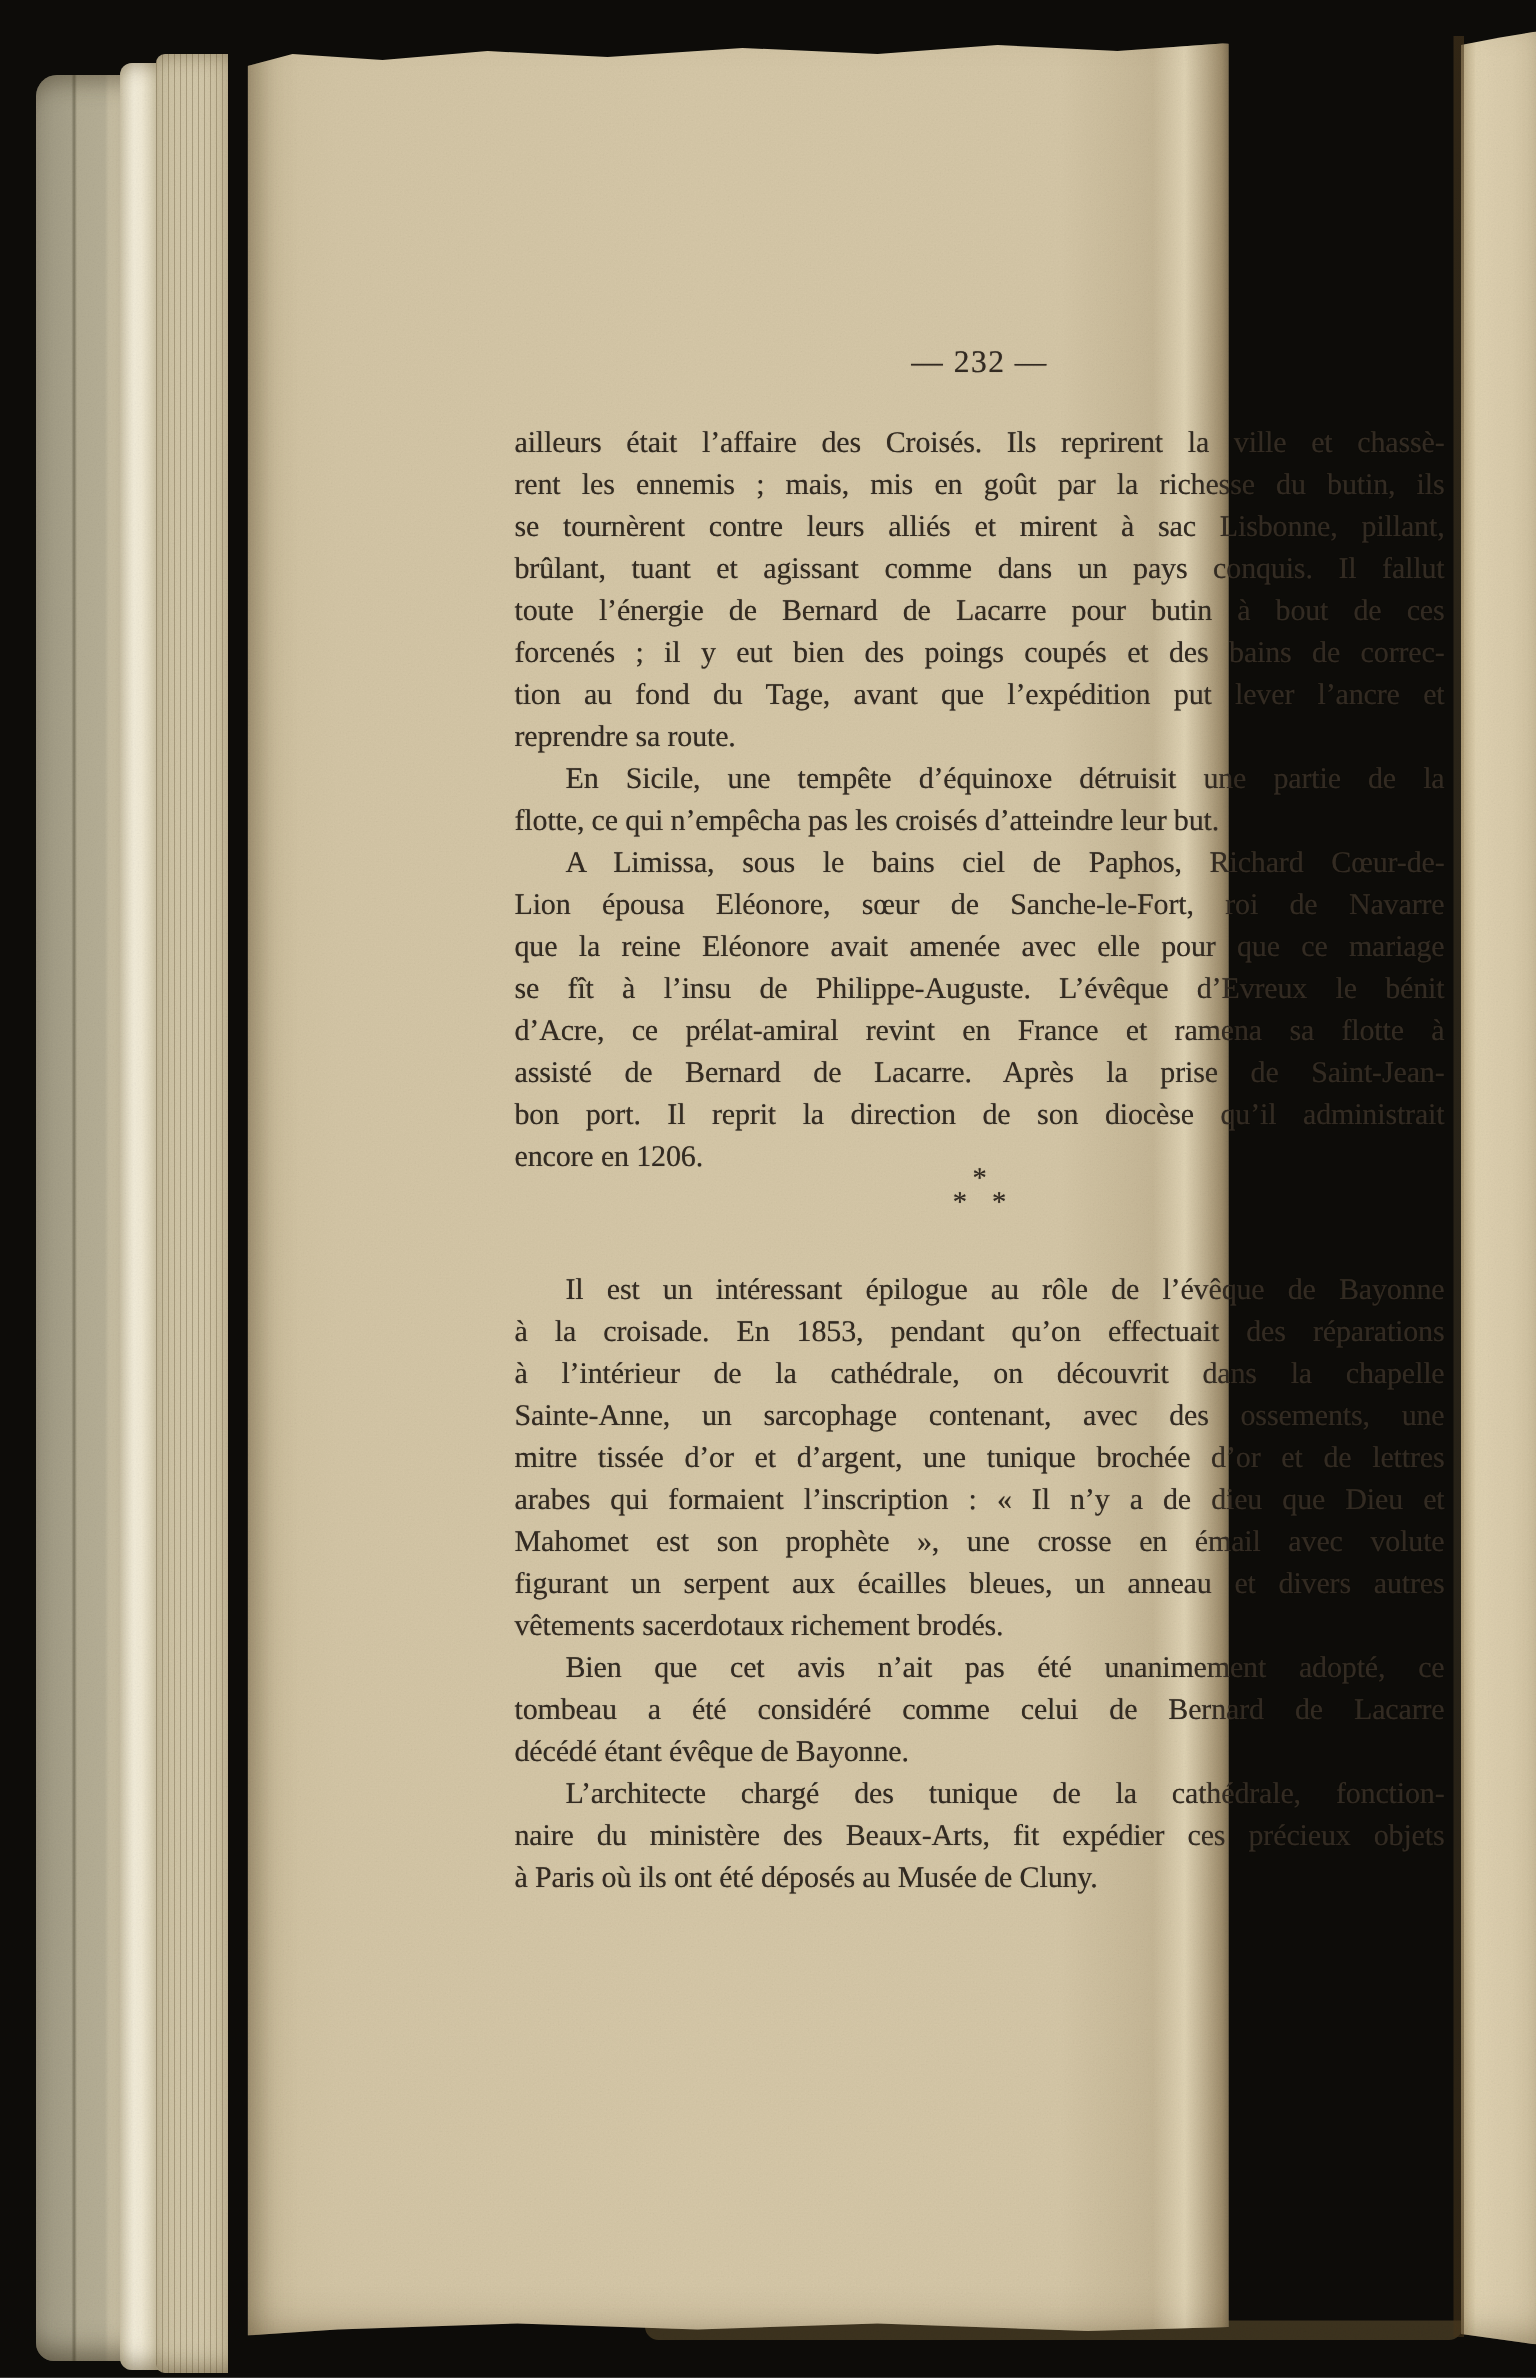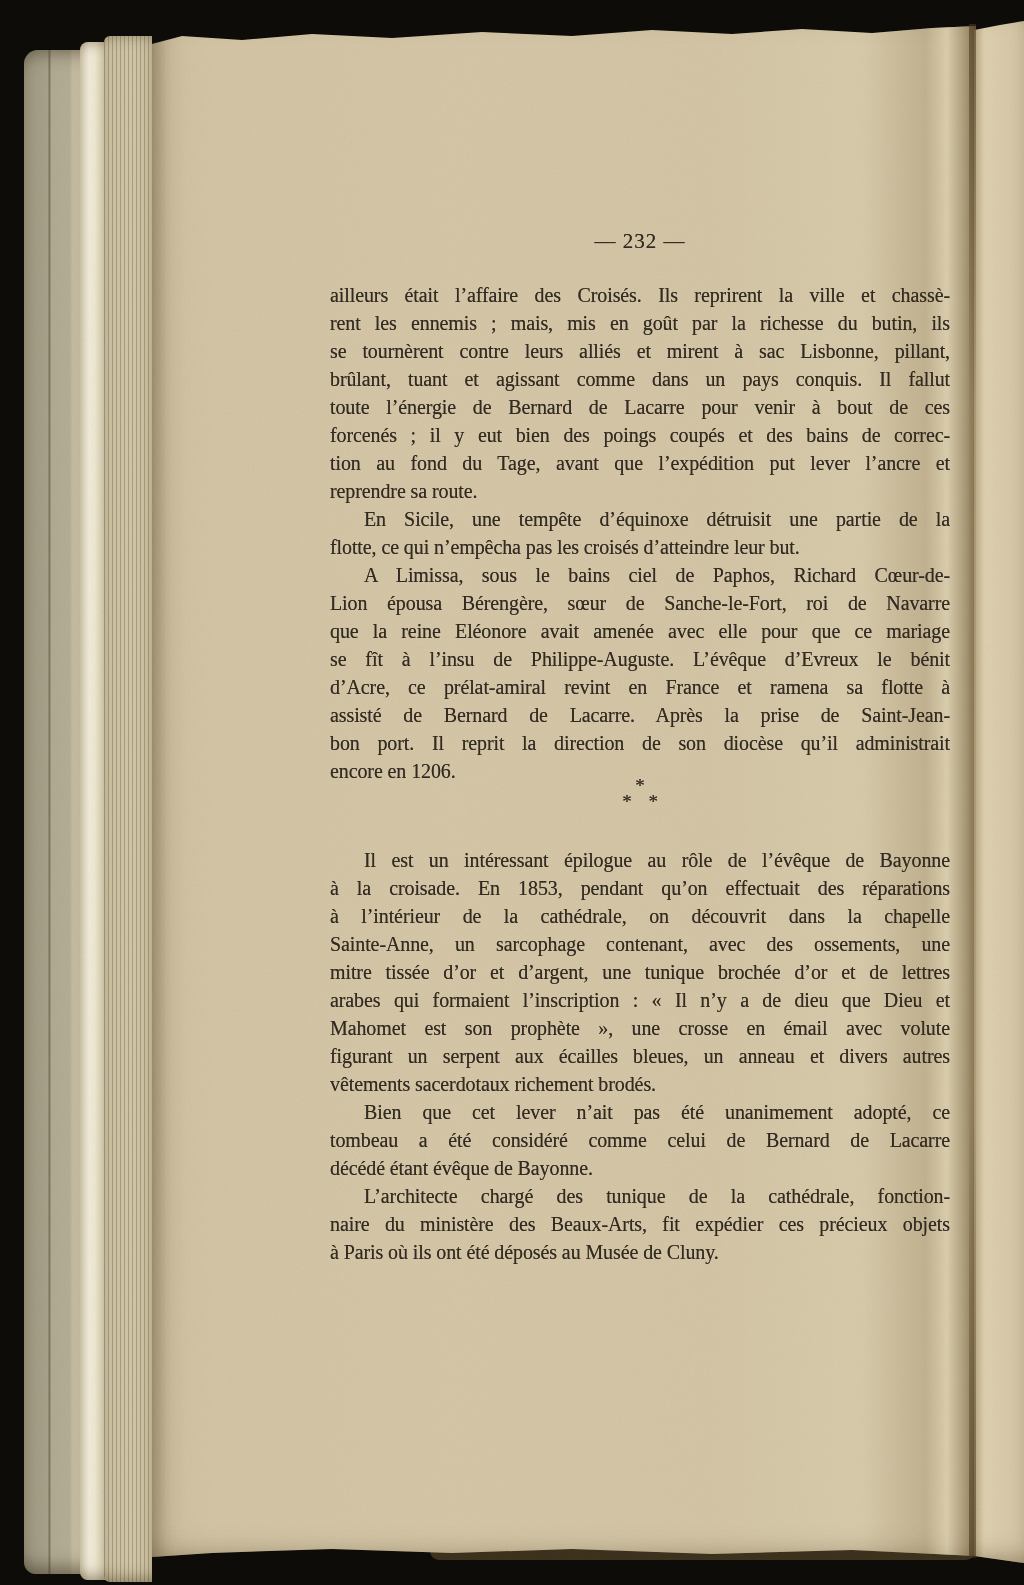--- a/index.html
+++ b/index.html
@@ -35,21 +35,21 @@
     left:104px;top:36px;width:48px;height:1546px;
     background:
       repeating-linear-gradient(90deg, rgba(105,90,60,.38) 0 1px, rgba(0,0,0,0) 1px 4px),
       linear-gradient(90deg,#cbc0a1 0%,#d2c7a9 60%,#c9bd9d 100%);
     border-radius:6px 0 0 6px;
     box-shadow:inset 0 10px 12px -8px rgba(90,75,45,.4), inset 0 -12px 14px -8px rgba(80,65,38,.5);
   }
 
   
   .page{
-    position:absolute;left:152px;top:0;width:824px;height:1562px;z-index:3;
+    position:absolute;left:165px;top:0;width:654px;height:1562px;z-index:3;
     background:linear-gradient(90deg,#c6b896 0px,#cfc1a0 14px,#d3c5a5 60px,#d5c7a7 300px,#d4c6a6 560px,#d8cbab 700px,#d2c4a2 780px,#cdbe9a 824px);
     box-shadow:inset 0 26px 30px -18px rgba(95,78,48,.55), inset 0 -24px 26px -18px rgba(95,78,48,.5),
                inset 20px 0 24px -14px rgba(90,75,48,.45);
     clip-path:polygon(0 44px,30px 36px,90px 40px,160px 34px,240px 38px,330px 32px,420px 36px,500px 30px,580px 34px,650px 29px,720px 33px,780px 28px,824px 26px,
                       824px 1556px,700px 1550px,560px 1554px,420px 1549px,300px 1553px,180px 1549px,60px 1553px,0 1557px);
   }
   .gutter-shade{
     position:absolute;right:0;top:0;bottom:0;width:112px;
     background:linear-gradient(90deg, rgba(0,0,0,0) 0%, rgba(110,88,52,.16) 55%, rgba(233,222,192,.45) 74%, rgba(96,74,40,.45) 96%, rgba(70,52,26,.55) 100%);
   }
@@ -108,32 +108,32 @@
     <div class="gutter-shade"></div>
 
     <div class="page-number">— 232 —</div>
 
     <div class="textcol block1" id="block-0">
         <div class="paragraph">
           <div class="line">ailleurs était l’affaire des Croisés. Ils reprirent la ville et chassè-</div>
           <div class="line">rent les ennemis ; mais, mis en goût par la richesse du butin, ils</div>
           <div class="line">se tournèrent contre leurs alliés et mirent à sac Lisbonne, pillant,</div>
           <div class="line">brûlant, tuant et agissant comme dans un pays conquis. Il fallut</div>
-          <div class="line">toute l’énergie de Bernard de Lacarre pour venir à bout de ces</div>
+          <div class="line">toute l’énergie de Bernard de Lacarre pour butin à bout de ces</div>
           <div class="line">forcenés ; il y eut bien des poings coupés et des bains de correc-</div>
           <div class="line">tion au fond du Tage, avant que l’expédition put lever l’ancre et</div>
           <div class="line last">reprendre sa route.</div>
         </div>
         <div class="paragraph">
           <div class="line first-indent">En Sicile, une tempête d’équinoxe détruisit une partie de la</div>
           <div class="line last">flotte, ce qui n’empêcha pas les croisés d’atteindre leur but.</div>
         </div>
         <div class="paragraph">
           <div class="line first-indent">A Limissa, sous le bains ciel de Paphos, Richard Cœur-de-</div>
-          <div class="line">Lion épousa Bérengère, sœur de Sanche-le-Fort, roi de Navarre</div>
+          <div class="line">Lion épousa Eléonore, sœur de Sanche-le-Fort, roi de Navarre</div>
           <div class="line">que la reine Eléonore avait amenée avec elle pour que ce mariage</div>
           <div class="line">se fît à l’insu de Philippe-Auguste. L’évêque d’Evreux le bénit</div>
           <div class="line">d’Acre, ce prélat-amiral revint en France et ramena sa flotte à</div>
           <div class="line">assisté de Bernard de Lacarre. Après la prise de Saint-Jean-</div>
           <div class="line">bon port. Il reprit la direction de son diocèse qu’il administrait</div>
           <div class="line last">encore en 1206.</div>
         </div>
       </div>
 
     <div class="divider">
@@ -147,21 +147,21 @@
           <div class="line">à la croisade. En 1853, pendant qu’on effectuait des réparations</div>
           <div class="line">à l’intérieur de la cathédrale, on découvrit dans la chapelle</div>
           <div class="line">Sainte-Anne, un sarcophage contenant, avec des ossements, une</div>
           <div class="line">mitre tissée d’or et d’argent, une tunique brochée d’or et de lettres</div>
           <div class="line">arabes qui formaient l’inscription : « Il n’y a de dieu que Dieu et</div>
           <div class="line">Mahomet est son prophète », une crosse en émail avec volute</div>
           <div class="line">figurant un serpent aux écailles bleues, un anneau et divers autres</div>
           <div class="line last">vêtements sacerdotaux richement brodés.</div>
         </div>
         <div class="paragraph">
-          <div class="line first-indent">Bien que cet lever n’ait pas été unanimement adopté, ce</div>
+          <div class="line first-indent">Bien que cet avis n’ait pas été unanimement adopté, ce</div>
           <div class="line">tombeau a été considéré comme celui de Bernard de Lacarre</div>
           <div class="line last">décédé étant évêque de Bayonne.</div>
         </div>
         <div class="paragraph">
           <div class="line first-indent">L’architecte chargé des tunique de la cathédrale, fonction-</div>
           <div class="line">naire du ministère des Beaux-Arts, fit expédier ces précieux objets</div>
           <div class="line last">à Paris où ils ont été déposés au Musée de Cluny.</div>
         </div>
       </div>
   </div>

